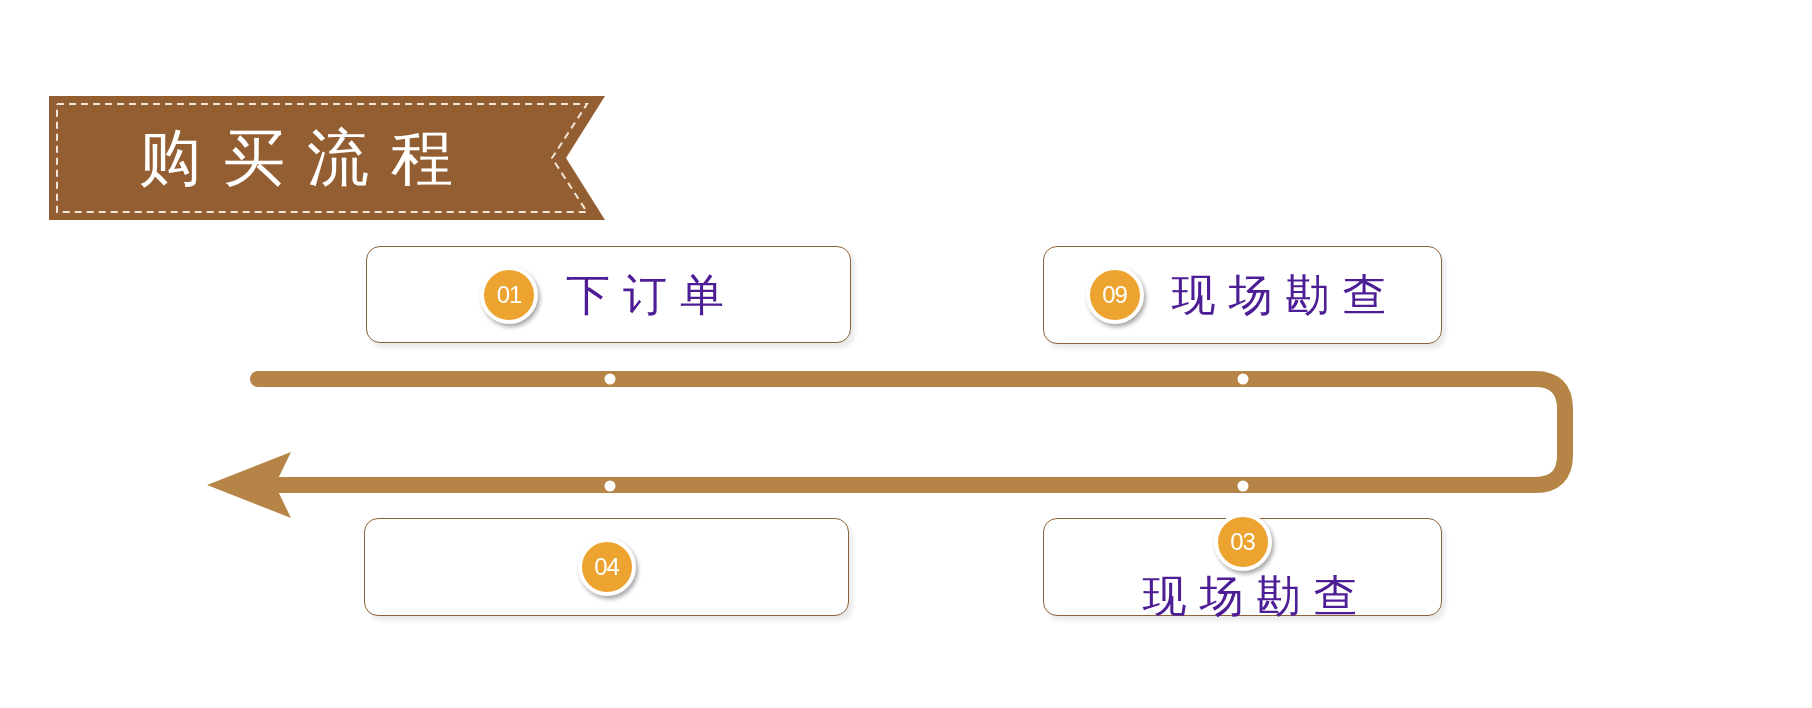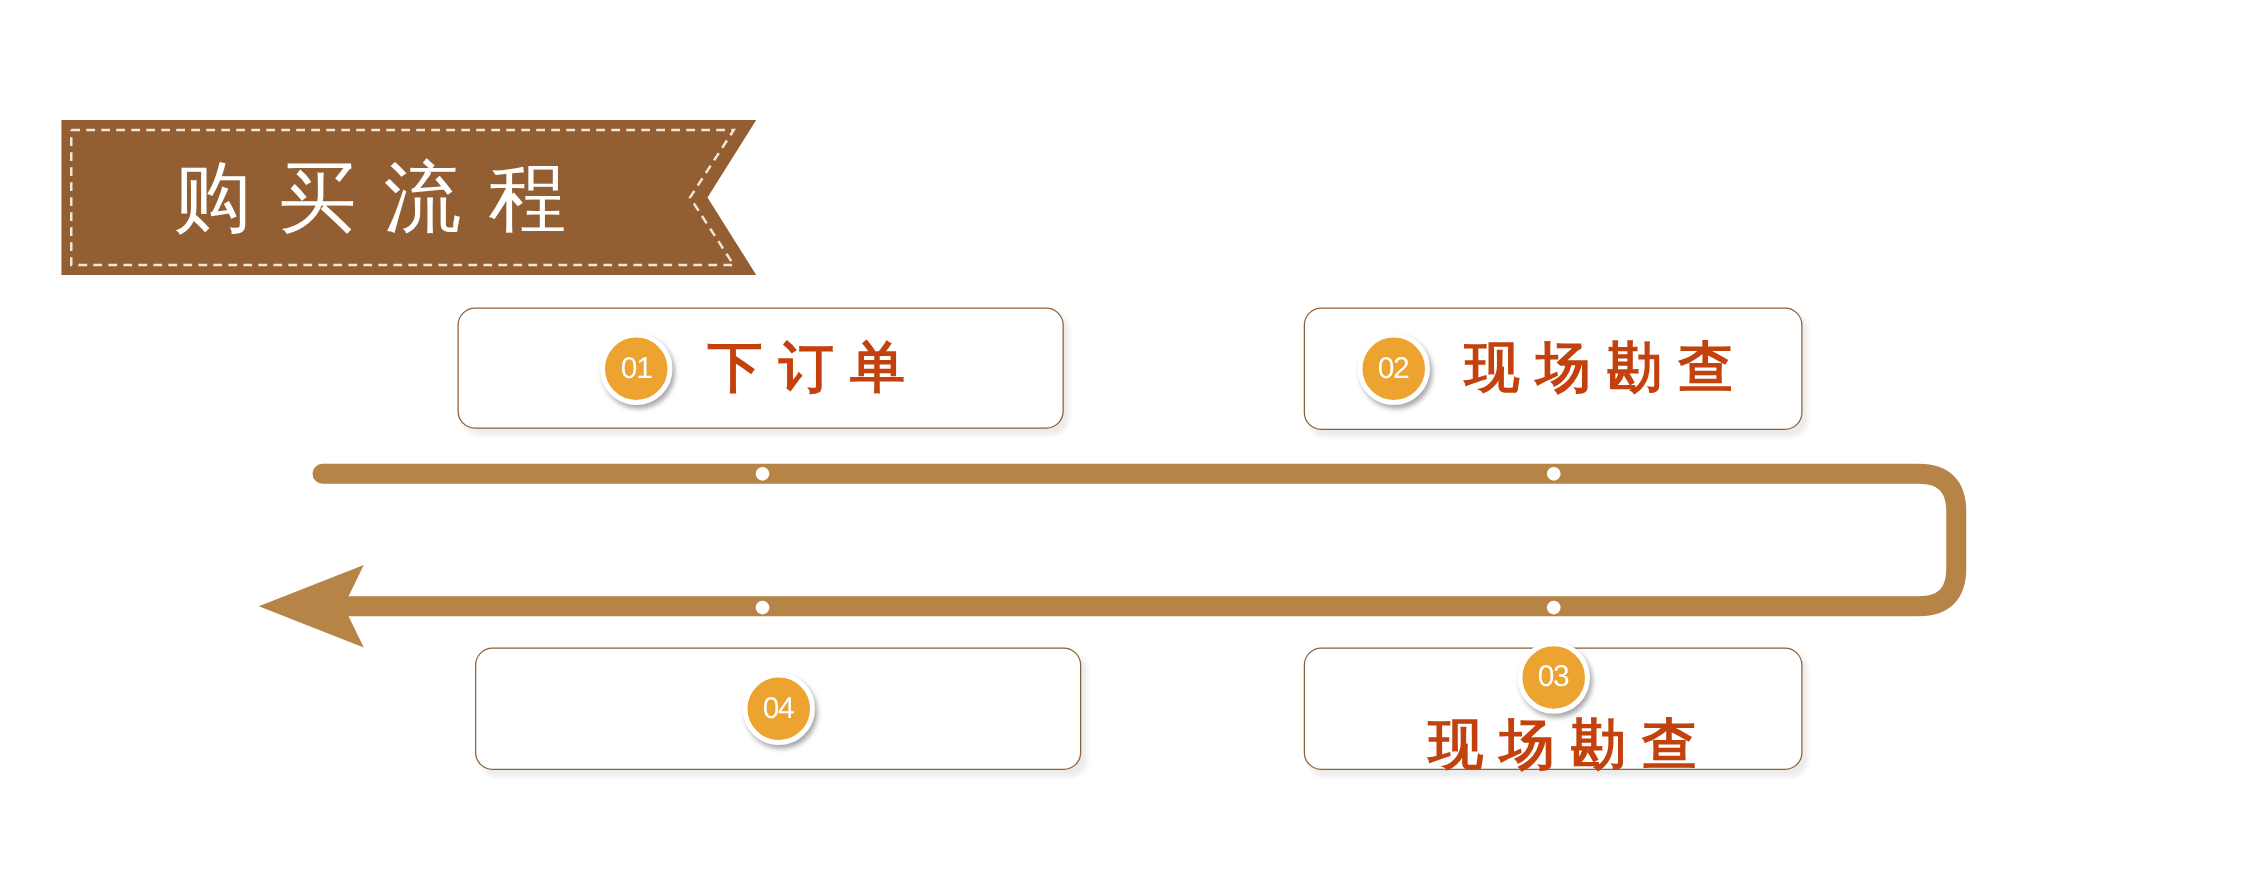--- a/index.html
+++ b/index.html
@@ -27,22 +27,22 @@
     width: 50px; height: 50px; border-radius: 50%;
     background: #eda32f;
     border: 4px solid #ffffff;
     box-shadow: 2px 3px 4px rgba(0,0,0,0.35);
     color: #ffffff; font-size: 24px;
     display: flex; align-items: center; justify-content: center;
     flex: 0 0 auto; letter-spacing: -1px;
     font-family: "Liberation Sans", sans-serif;
   }
   .step-label {
-    margin-left: 28px; font-size: 44px; line-height: 50px; color: #c2410c;
-    letter-spacing: 13px; white-space: nowrap; font-weight: bold;
+    margin-left: 28px; font-size: 44px; line-height: 50px; color: #4c1d95;
+    letter-spacing: 13px; white-space: nowrap;
   }
 </style>
 </head>
 <body>
 
 <div class="banner">
   <svg width="558" height="124" viewBox="0 0 558 124">
     <polygon points="0,0 556,0 517,62 556,124 0,124" fill="#935f32"></polygon>
     <polyline points="8,8 538,8 503,62 538,116 8,116 8,8" fill="none" stroke="#f3e6d6" stroke-width="2" stroke-dasharray="7,5"></polyline>
   </svg>
@@ -57,24 +57,24 @@
   <circle cx="1243" cy="486" r="5.5" fill="#ffffff"></circle>
   <circle cx="610" cy="486" r="5.5" fill="#ffffff"></circle>
 </svg>
 
 <div class="step-box" style="left:366px; top:246px; width:485px; height:97px;">
   <div class="badge">01</div>
   <div class="step-label">下订单</div>
 </div>
 
 <div class="step-box" style="left:1043px; top:246px; width:399px; height:98px;">
-  <div class="badge">02</div>
+  <div class="badge">09</div>
   <div class="step-label">现场勘查</div>
 </div>
 
 <div class="step-box" style="left:1043px; top:518px; width:399px; height:98px;flex-direction:column;">
   <div class="badge">03</div>
   <div class="step-label">现场勘查</div>
 </div>
 
-<div class="step-box" style="left:380px; top:518px; width:485px; height:98px;">
+<div class="step-box" style="left:364px; top:518px; width:485px; height:98px;">
   <div class="badge">04</div>
 </div>
 
 </body></html>

